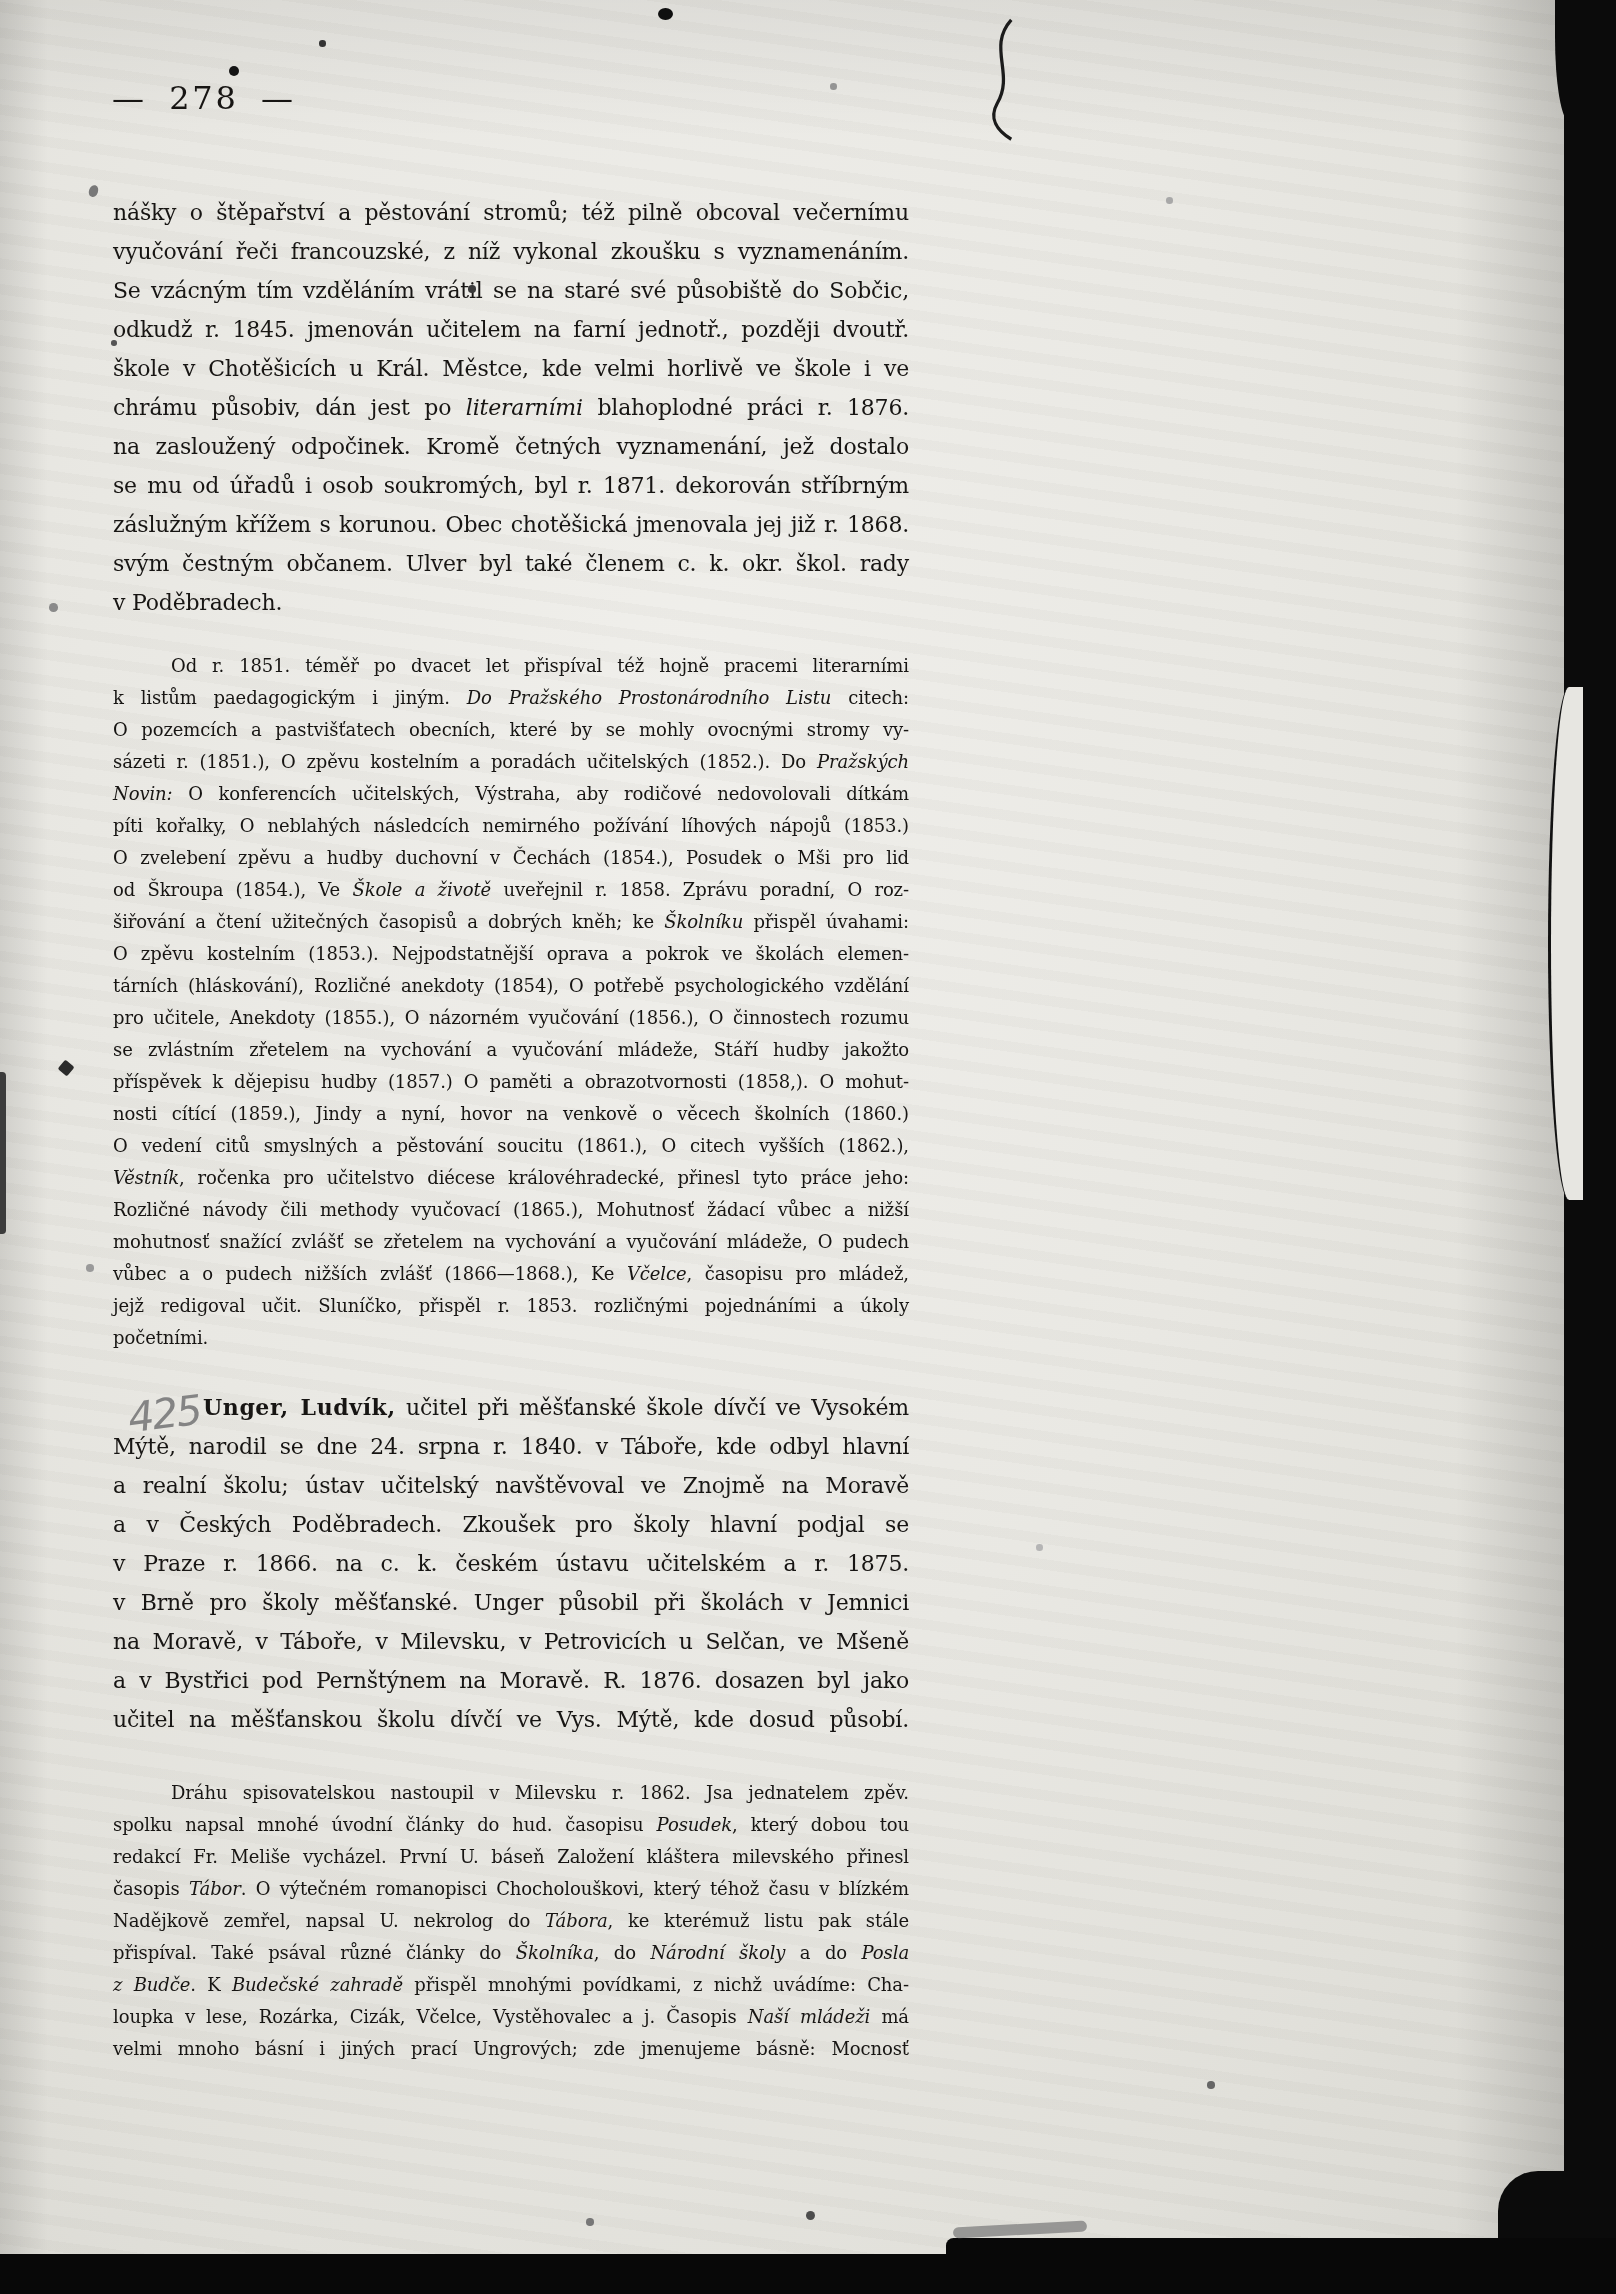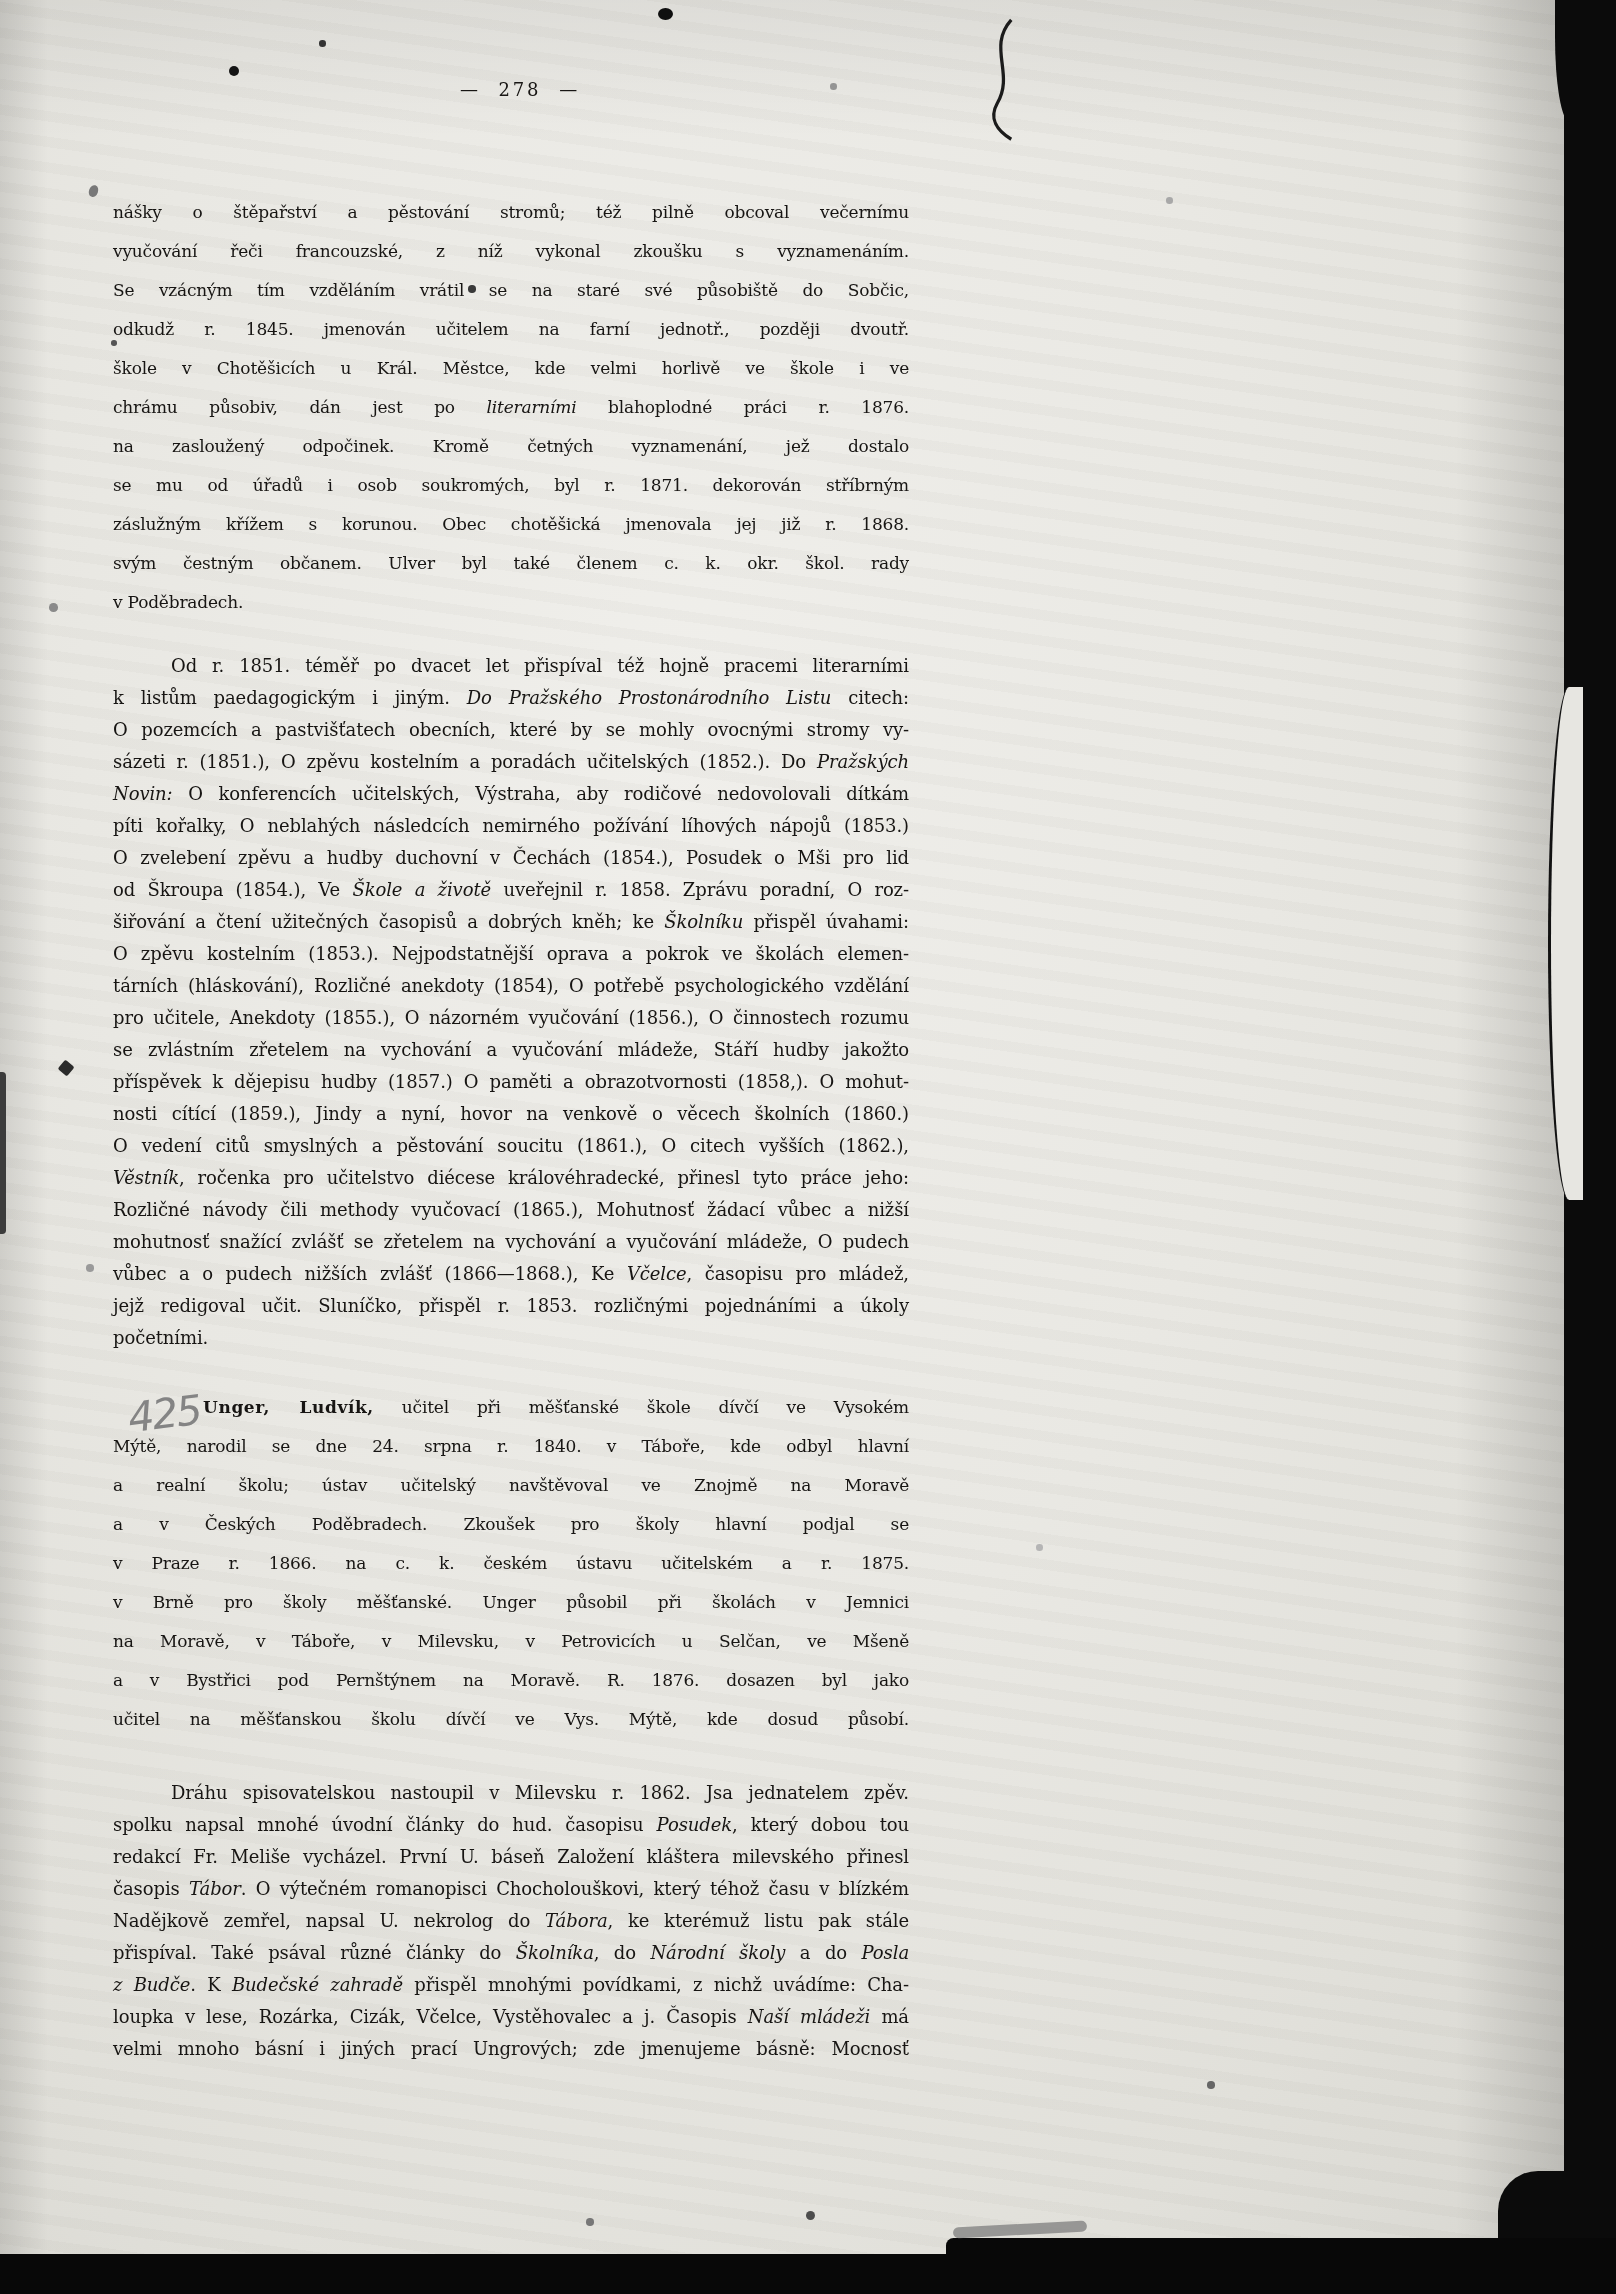--- a/index.html
+++ b/index.html
@@ -8,28 +8,28 @@
     color:#171513;
     font-family:"DejaVu Serif", serif;
     background:
       linear-gradient(to right, rgba(0,0,0,0.10) 0%, rgba(0,0,0,0) 3%),
       linear-gradient(to right, rgba(0,0,0,0) 90%, rgba(0,0,0,0.18) 99%),
       linear-gradient(to bottom, rgba(0,0,0,0.06) 0%, rgba(0,0,0,0) 6%),
       repeating-linear-gradient(8deg, rgba(90,85,70,0.03) 0 10.4px, rgba(0,0,0,0) 10.4px 25.4px),
       radial-gradient(ellipse at 42% 32%, #f0efeb 0%, #e9e8e3 45%, #e1e0da 75%, #d6d5cf 100%);
   }
   .page-number{
-    position:absolute;left:122px;top:79px;width:796px;text-align:center;
-    font-size:18px;letter-spacing:2.8px;word-spacing:9.4px;
+    position:absolute;left:112px;top:79px;width:796px;text-align:left;
+    font-size:32px;letter-spacing:2.8px;word-spacing:9.4px;
   }
   .text-column{position:absolute;left:113px;top:193px;width:796px;}
   .para .line{
     text-align:justify;text-align-last:justify;text-justify:inter-word;
   }
-  .para.large .line{font-size:17px;line-height:39px;letter-spacing:-0.2px;}
+  .para.large .line{font-size:22px;line-height:39px;letter-spacing:-0.2px;}
   .para.small .line{font-size:18px;line-height:32px;letter-spacing:-0.1px;}
   .line.end{text-align-last:left;}
   .para.small .line.ind{padding-left:58px;}
   .para.large .line.ind{padding-left:90px;}
   .i{font-style:italic;}
   .b{font-weight:bold;letter-spacing:0.6px;}
   [data-name="ulver-bibliography"]{margin-top:28px;}
   [data-name="unger-entry"]{margin-top:34px;}
   [data-name="unger-bibliography"]{margin-top:38px;}
   .pencil{

